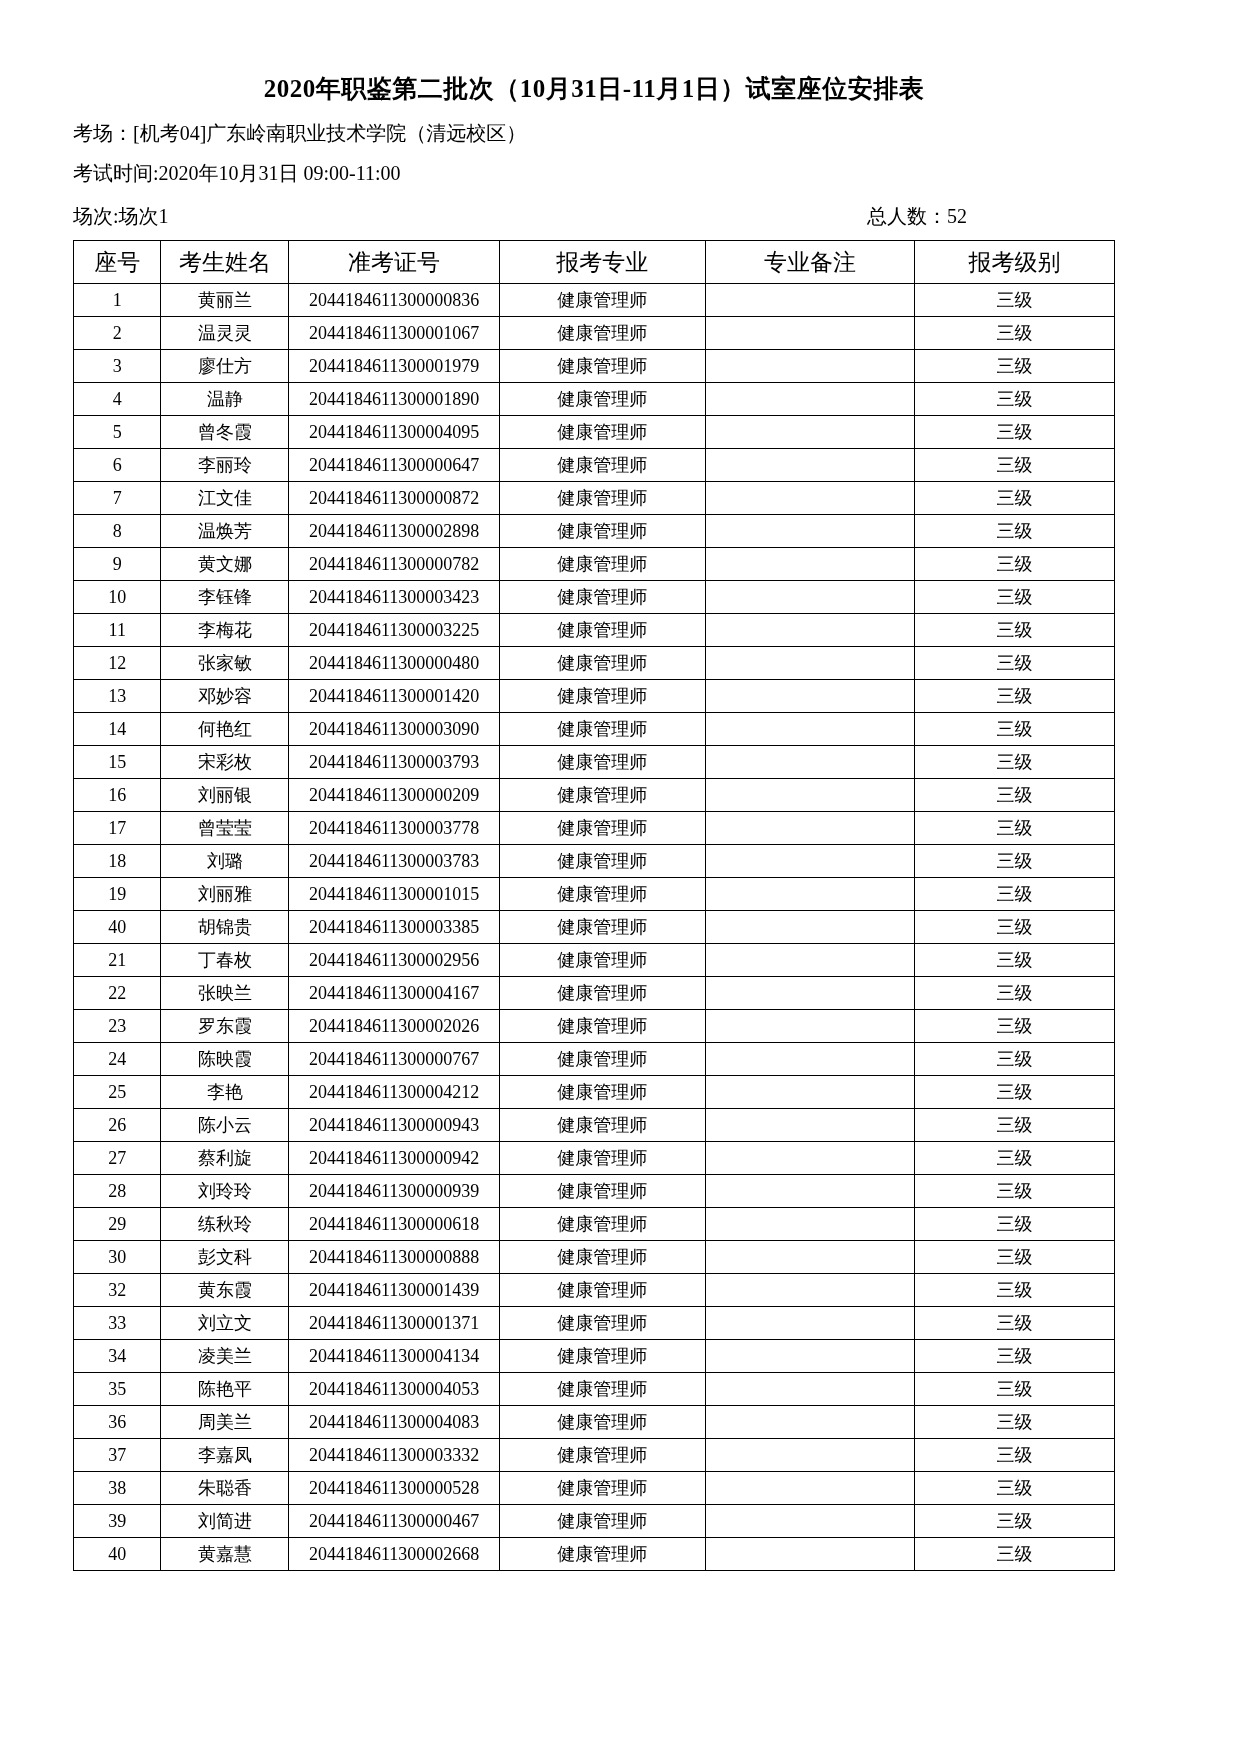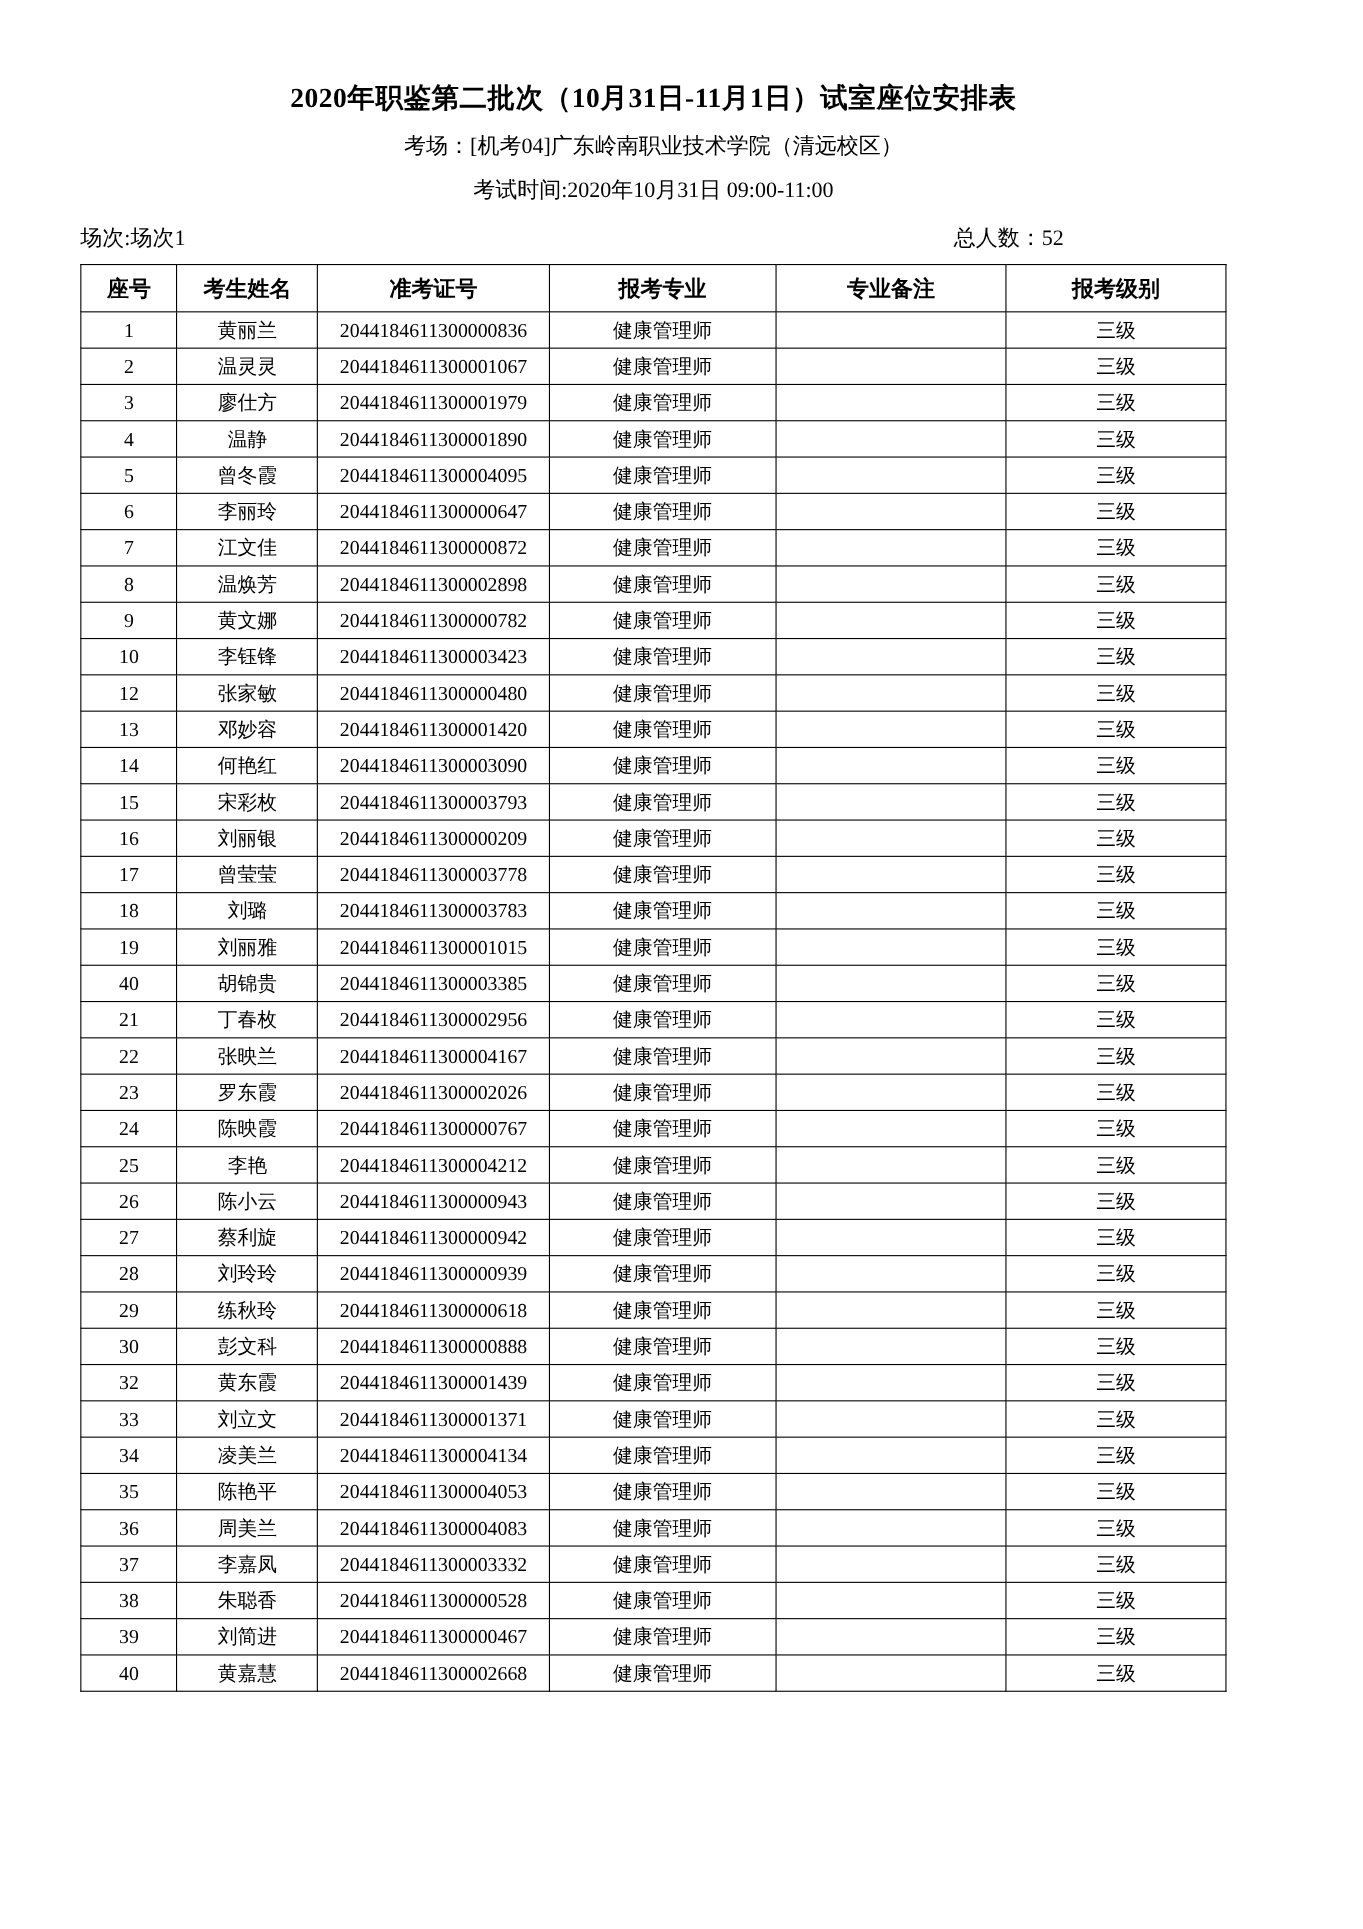--- a/index.html
+++ b/index.html
@@ -22,21 +22,20 @@
     text-align: center;
     font-size: 25px;
     font-weight: bold;
     letter-spacing: 0.5px;
     margin: 0 0 18px 0;
   }
   .info-line {
     font-size: 20px;
     line-height: 1.0;
     margin: 0 0 20px 0;
-    text-align: center;
   }
   .session-row {
     display: flex;
     justify-content: space-between;
     font-size: 20px;
     margin: 4px 0 10px 0;
   }
   .session-row .total {
     margin-right: 148px;
   }
@@ -49,22 +48,22 @@
   table.seating td {
     border: 1.5px solid #000000;
     text-align: center;
     vertical-align: middle;
     padding: 0;
     overflow: hidden;
     white-space: nowrap;
   }
   table.seating th {
     height: 42px;
-    font-size: 20px;
-    font-weight: bold;
+    font-size: 23px;
+    font-weight: normal;
   }
   table.seating td {
     height: 32px;
     font-size: 18px;
   }
   td.cell-id {
     font-size: 17.5px;
   }
   col.c-seat  { width: 8.4%; }
   col.c-name  { width: 12.3%; }
@@ -184,20 +183,28 @@
         </tr>
         <tr>
           <td class="cell-seat">10</td>
           <td class="cell-name">李钰锋</td>
           <td class="cell-id">2044184611300003423</td>
           <td class="cell-major">健康管理师</td>
           <td class="cell-note"></td>
           <td class="cell-level">三级</td>
         </tr>
         <tr>
+          <td class="cell-seat">11</td>
+          <td class="cell-name">李梅花</td>
+          <td class="cell-id">2044184611300003225</td>
+          <td class="cell-major">健康管理师</td>
+          <td class="cell-note"></td>
+          <td class="cell-level">三级</td>
+        </tr>
+        <tr>
           <td class="cell-seat">12</td>
           <td class="cell-name">张家敏</td>
           <td class="cell-id">2044184611300000480</td>
           <td class="cell-major">健康管理师</td>
           <td class="cell-note"></td>
           <td class="cell-level">三级</td>
         </tr>
         <tr>
           <td class="cell-seat">13</td>
           <td class="cell-name">邓妙容</td>

